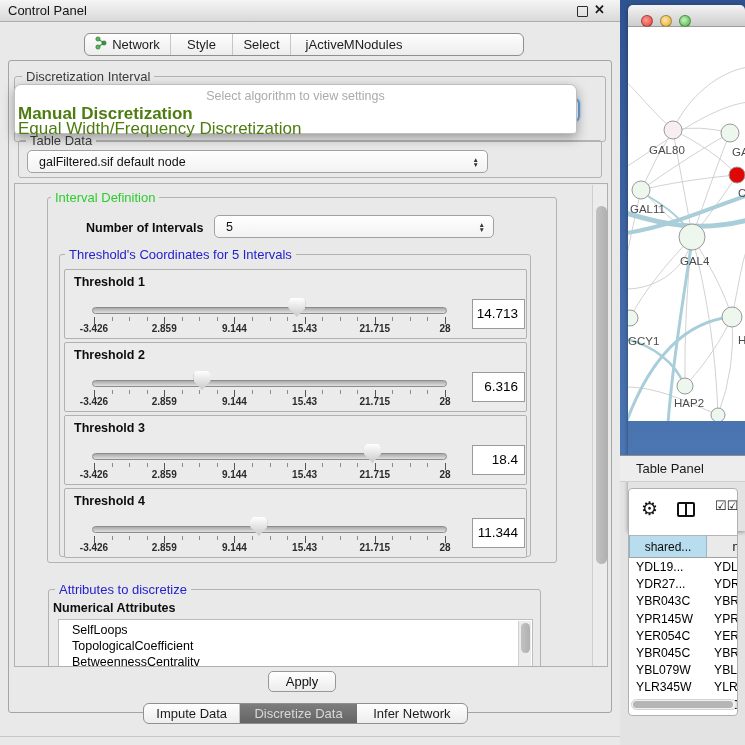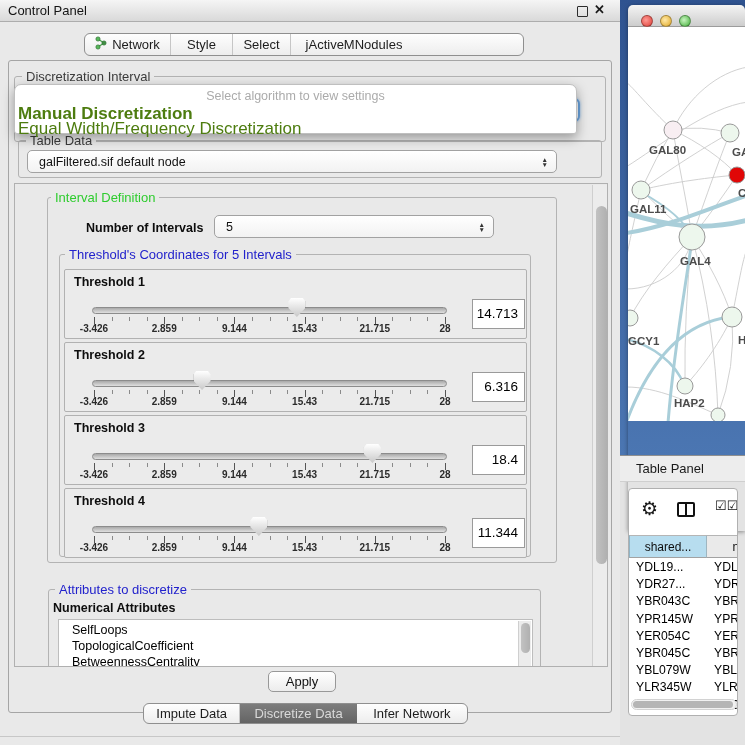--- a/index.html
+++ b/index.html
@@ -50,21 +50,21 @@
   #popup { left:14px; top:84px; width:563px; height:50px; background:#ffffff;
     border:1px solid #bfbfbf; border-radius:7px 7px 3px 3px;
     box-shadow:0 4px 12px rgba(0,0,0,.35); z-index:50; }
   #popup-hint { left:0; top:4px; width:100%; text-align:center; font-size:12.5px; color:#ababab; }
   .popup-opt { position:absolute; left:3px; font-size:17px; color:#4d7c0f; }
   .popup-opt.b { font-weight:bold; }
 
   
   #td-group { left:18px; top:140px; width:584px; height:38px; }
   #td-label { left:26px; top:133px; }
-  #td-combo { left:27px; top:150px; width:530px; height:23px; }
+  #td-combo { left:27px; top:150px; width:461px; height:23px; }
 
   
   #scrollpane { left:14px; top:183px; width:594px; height:484px;
     border:1px solid #b0b0b0; background:#e9e9e9; overflow:hidden; }
   .vtrack { position:absolute; background:#ececec; border-left:1px solid #cfcfcf; }
   .vthumb { position:absolute; background:linear-gradient(90deg,#c2c2c2,#b0b0b0); border-radius:6px; }
 
   #interval-group { left:32px; top:13px; width:510px; height:366px; }
   #interval-label { left:36px; top:6px; }
   #noi-label { left:71px; top:37px; font-size:12.5px; font-weight:bold; color:#0d0d0d; }
@@ -98,21 +98,21 @@
 
   #apply-btn { left:268px; top:671px; width:68px; height:21px;
     background:linear-gradient(#ffffff,#ececec); border:1px solid #989898; border-radius:5px;
     font-size:13px; color:#111; text-align:center; line-height:19px; }
   #bottom-divider { left:0; top:736px; width:620px; height:1px; background:#c7c7c7; }
 
   
   #desktop { left:620px; top:0; width:125px; height:455px;
     background:linear-gradient(#2f5390,#4b76b2); }
   #net-window { left:8px; top:5px; width:117px; height:526px;
-    border-radius:5px 5px 0 0; overflow:hidden; box-shadow:0 1px 4px rgba(0,0,0,.4);font-weight:bold; }
+    border-radius:5px 5px 0 0; overflow:hidden; box-shadow:0 1px 4px rgba(0,0,0,.4); }
   #net-titlebar { left:0; top:0; width:117px; height:22px;
     background:linear-gradient(#f4f4f4,#cdcdcd); border-bottom:1px solid #9c9c9c; }
   .light { position:absolute; top:10px; width:12px; height:12px; border-radius:50%;
     border:0.5px solid rgba(0,0,0,.3); }
   #light-red { left:13px; background:radial-gradient(circle at 4px 4px,#ff9a94,#dd3d36); }
   #light-yellow { left:32px; background:radial-gradient(circle at 4px 4px,#ffe9a8,#e5a étais); }
   #light-yellow { left:32px; background:radial-gradient(circle at 4px 4px,#ffe9a8,#e0a723); }
   #light-green { left:51px; background:radial-gradient(circle at 4px 4px,#c8f4c0,#3fae36); }
   #net-canvas { left:0; top:22px; width:117px; height:394px; background:#fff; }
 

